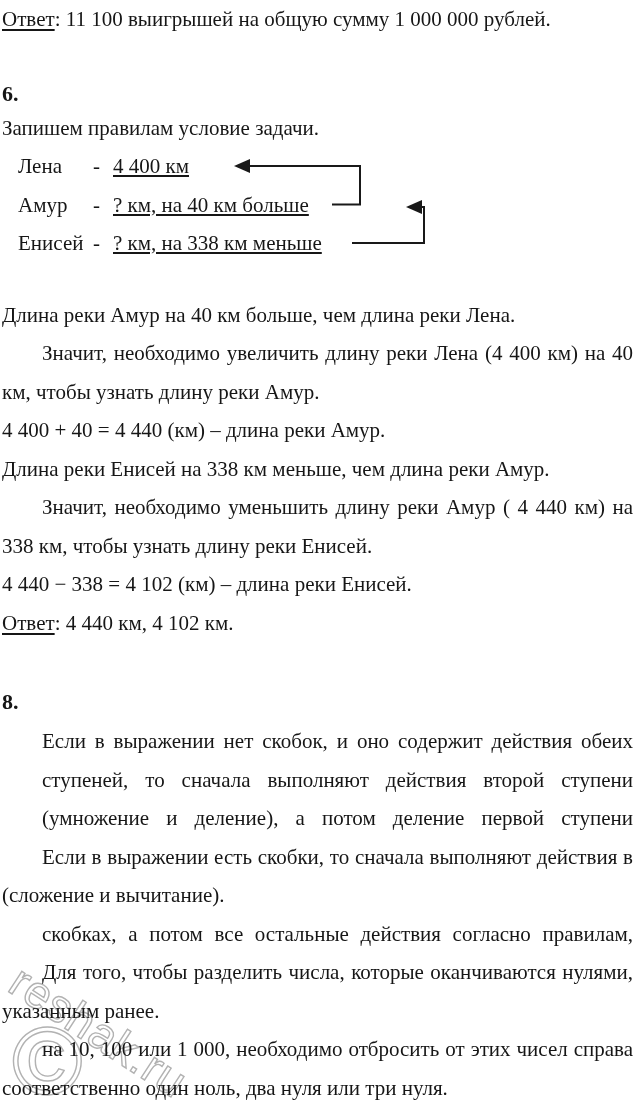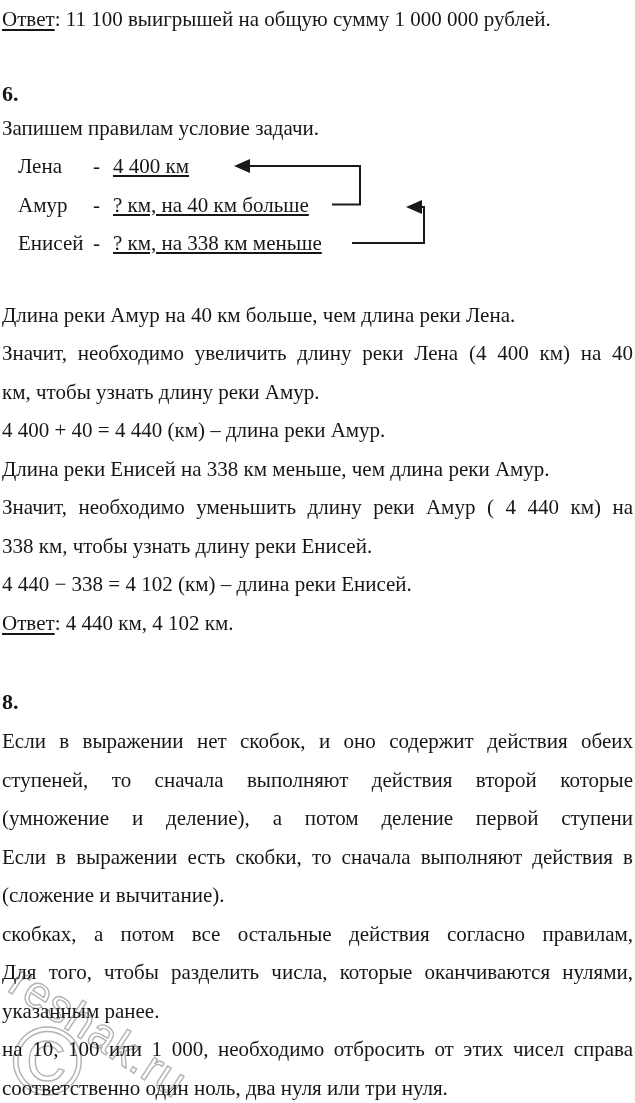--- a/index.html
+++ b/index.html
@@ -11,21 +11,21 @@
     color: #161616;
     position: relative;
     overflow: hidden;
   }
   .page {
     position: relative;
     z-index: 1;
     padding: 0 2px;
   }
   .line { line-height: 38.5px; }
-  .just { text-align: justify; text-align-last: justify; }
+  .just { text-align: justify; text-align-last: justify; margin-left: 40px; }
   .h {
     font-weight: bold;
     font-size: 22px;
     line-height: 30px;
   }
   .h6 { margin-top: 40px; }
   .h8 { margin-top: 45px; }
   .intro { }
   .u { text-decoration: underline; text-underline-offset: 3px; }
 
@@ -111,21 +111,21 @@
     <div class="line">4 440 − 338 = 4 102 (км) – длина реки Енисей.</div>
     <div class="line">
       <span class="u">Ответ</span><span>: 4 440 км, 4 102 км.</span>
     </div>
   </div>
 
   <div class="h h8">8.</div>
 
   <div class="para8">
     <div class="line just">Если в выражении нет скобок, и оно содержит действия обеих</div>
-    <div class="line just">ступеней, то сначала выполняют действия второй которые</div>
+    <div class="line just">ступеней, то сначала выполняют действия второй ступени</div>
     <div class="line just">(умножение и деление), а потом деление первой ступени</div>
     <div class="line just">Если в выражении есть скобки, то сначала выполняют действия в</div>
     <div class="line">(сложение и вычитание).</div>
     <div class="line just">скобках, а потом все остальные действия согласно правилам,</div>
     <div class="line just">Для того, чтобы разделить числа, которые оканчиваются нулями,</div>
     <div class="line">указанным ранее.</div>
     <div class="line just">на 10, 100 или 1 000, необходимо отбросить от этих чисел справа</div>
     <div class="line">соответственно один ноль, два нуля или три нуля.</div>
   </div>
 

